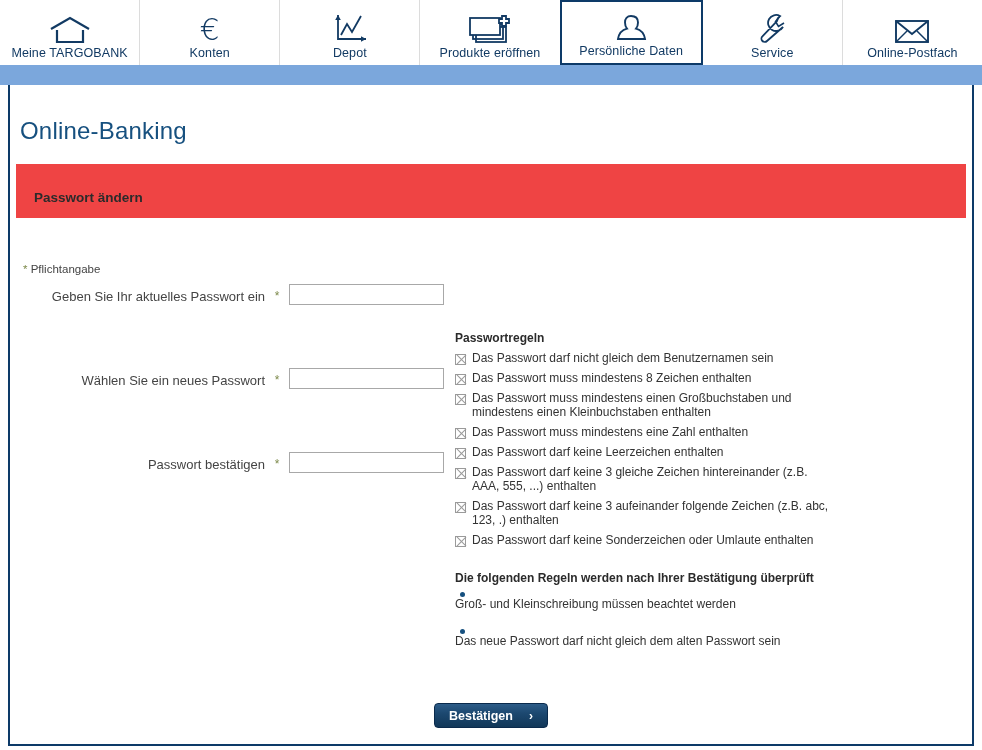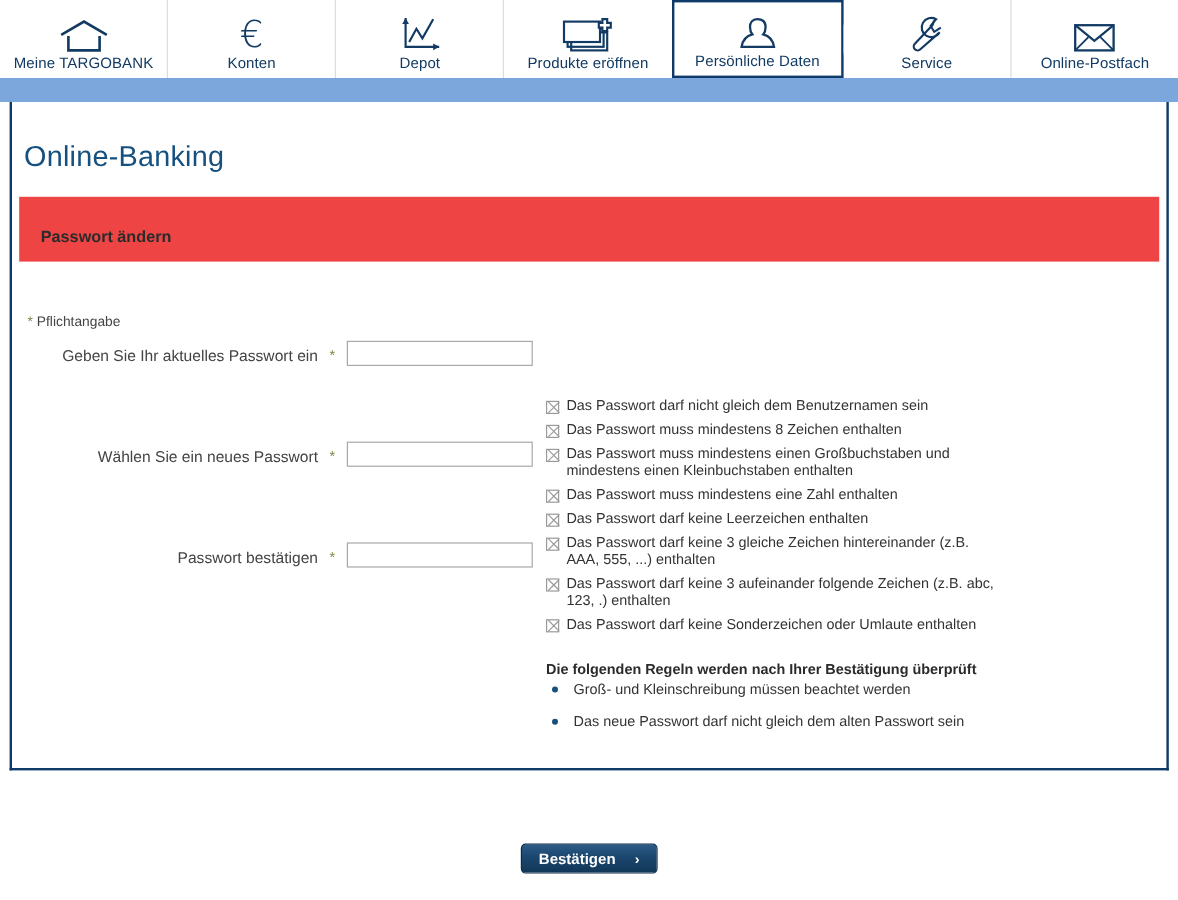--- a/index.html
+++ b/index.html
@@ -71,21 +71,21 @@
   .blueband {
     width: 982px;
     height: 20px;
     background: #7ba7dc;
   }
 
   
   .frame {
     margin: 0 8px;
     width: 966px;
-    height: 557px;
+    height: 661px;
     border: 2px solid #0d3a68;
     border-top: none;
     box-sizing: border-box;
     background: #ffffff;
     position: relative;
   }
   .page-title {
     font-size: 24px;
     color: #16507f;
     font-weight: normal;
@@ -199,20 +199,21 @@
   .rules-head2 {
     font-size: 12px;
     font-weight: bold;
     color: #2b2b2b;
     margin: 24px 0 2px 0;
   }
   .brule {
     display: flex;
     align-items: flex-start;
     margin-bottom: 13px;
+    flex-direction: column;
   }
   .brule .dot {
     flex: none;
     width: 5px;
     height: 5px;
     border-radius: 50%;
     background: #16507f;
     margin: 5px 13px 0 5px;
   }
   .brule .txt {
@@ -370,20 +371,21 @@
       <div class="field-row">
         <div class="field-label">Passwort bestätigen</div>
         <div class="field-star">*</div>
         <input class="field-input" type="password" placeholder="" style="">
       </div>
 
     </div>
 
     <div class="col-right">
 
+      <div class="rules-head">Passwortregeln</div>
 
       <div class="rule">
         <span class="box"></span>
         <span class="txt">Das Passwort darf nicht gleich dem Benutzernamen sein</span>
       </div>
       <div class="rule">
         <span class="box"></span>
         <span class="txt">Das Passwort muss mindestens 8 Zeichen enthalten</span>
       </div>
       <div class="rule">

